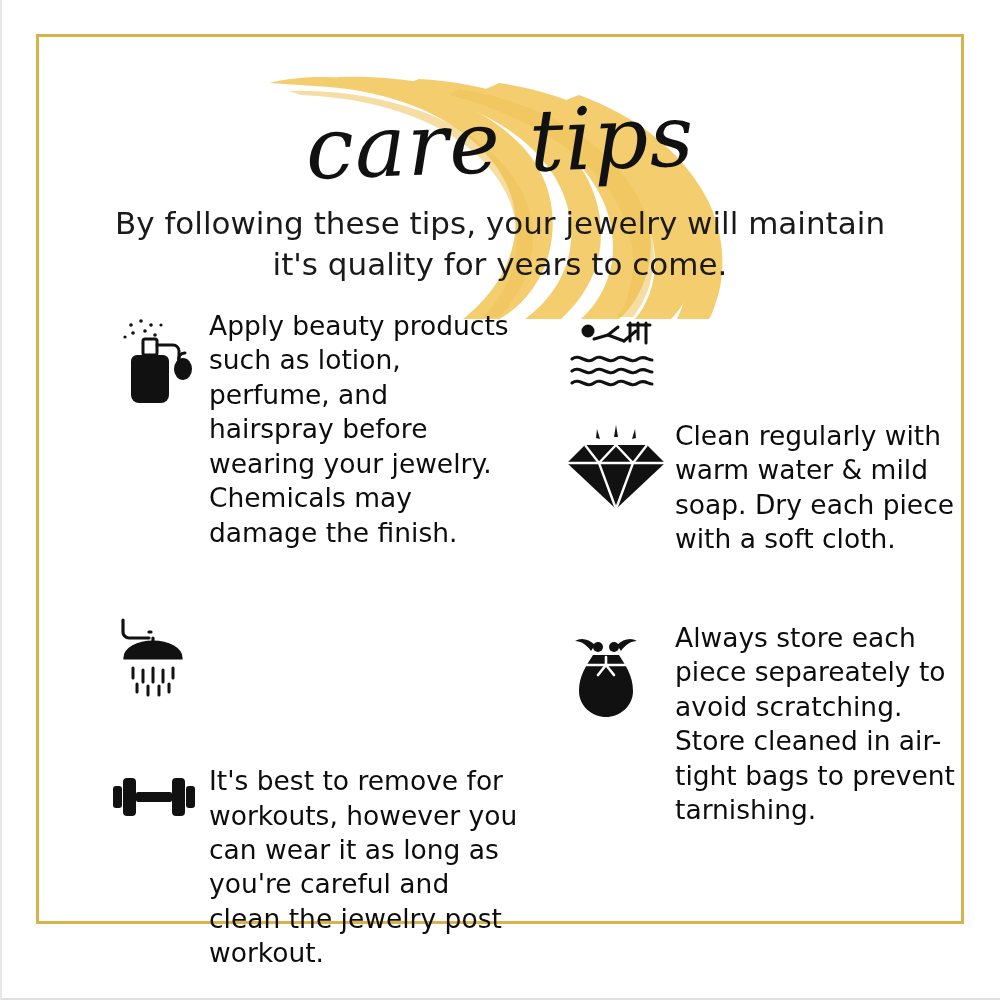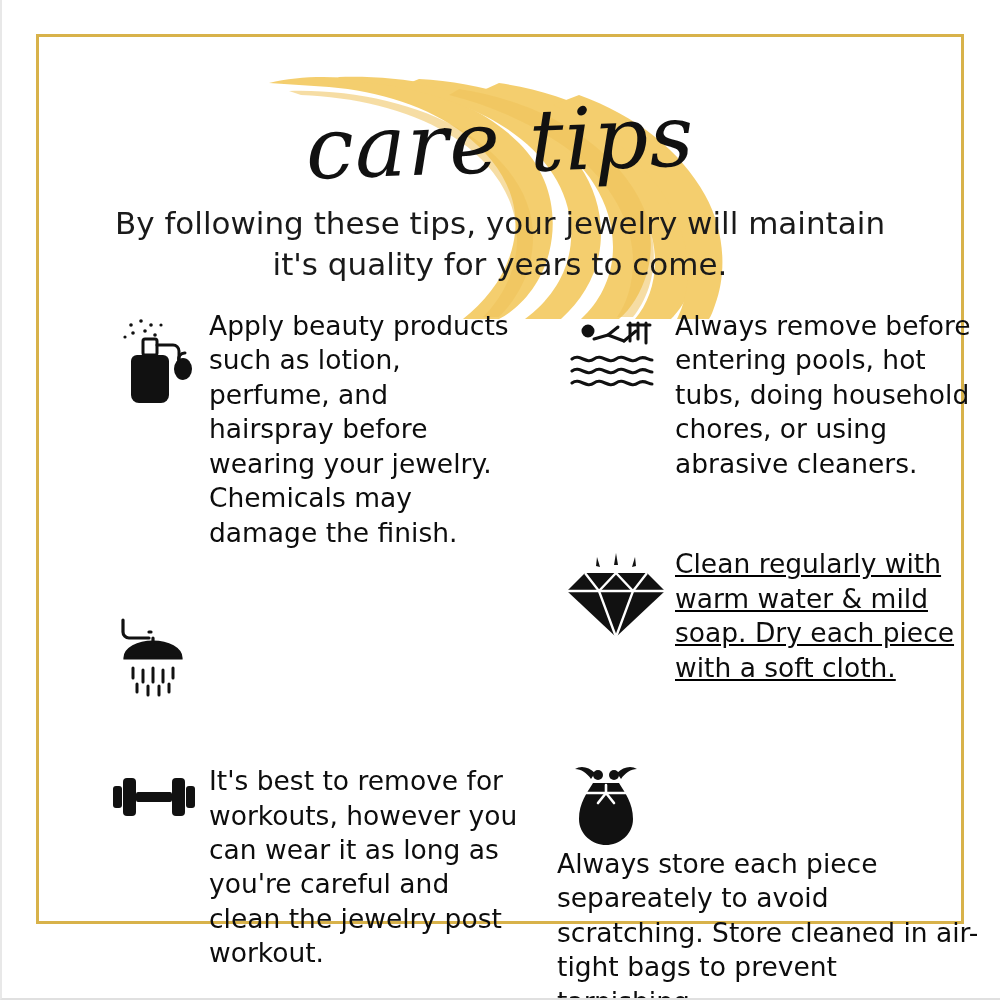--- a/index.html
+++ b/index.html
@@ -229,45 +229,44 @@
                 <path d="M38,20 l10,-8"></path>
                 <path d="M54,26 l12,-10"></path>
                 <path d="M60,8 v18 M68,8 v16 M76,8 v20"></path>
                 <path d="M58,10 h22"></path>
                 <path d="M2,44 c8,-6 14,6 22,0 c8,-6 14,6 22,0 c8,-6 14,6 22,0 c6,-4 10,1 14,1"></path>
                 <path d="M2,56 c8,-6 14,6 22,0 c8,-6 14,6 22,0 c8,-6 14,6 22,0 c6,-4 10,1 14,1"></path>
                 <path d="M2,68 c8,-6 14,6 22,0 c8,-6 14,6 22,0 c8,-6 14,6 22,0 c6,-4 10,1 14,1"></path>
               </g>
             </svg>
           </div>
-          <div class="tip-text">Always remove before entering pools, hot tubs, doing household chores, or using abrasive cleaners.</div>
-        </div>
-
-        <div class="tip" style="margin-top:36px;text-decoration:underline;">
+        </div>
+
+        <div class="tip" style="">
           <div class="tip-icon">
             <svg width="98" height="86" viewBox="0 0 98 86">
               <g fill="#111">
                 <path d="M18,20 h62 l18,18 -49,46 -49,-46 z"></path>
               </g>
               <g stroke="#fff" stroke-width="2.4" fill="none">
                 <path d="M0,38 h98"></path>
                 <path d="M18,20 L32,38 L49,84 L66,38 L80,20"></path>
                 <path d="M32,38 L49,20 L66,38"></path>
               </g>
               <g fill="#111">
                 <path d="M30,4 l3,10 -4,-1 z"></path>
                 <path d="M49,0 l2,12 -4,0 z"></path>
                 <path d="M68,4 l-3,10 4,-1 z"></path>
               </g>
             </svg>
           </div>
           <div class="tip-text">Clean regularly with warm water &amp; mild soap. Dry each piece with a soft cloth.</div>
         </div>
 
-        <div class="tip" style="margin-top:34px;flex-direction:column;">
+        <div class="tip" style="margin-top:34px;">
           <div class="tip-icon">
             <svg width="90" height="92" viewBox="0 0 90 92">
               <g fill="#111">
                 <path d="M22,28 c-6,10 -14,20 -14,36 c0,16 14,26 27,26 c13,0 27,-10 27,-26 c0,-16 -8,-26 -14,-36 z"></path>
                 <path d="M20,24 c-4,-6 -10,-10 -16,-10 c6,-4 14,-2 20,4 z"></path>
                 <path d="M50,24 c4,-6 10,-10 16,-10 c-6,-4 -14,-2 -20,4 z"></path>
                 <circle cx="27" cy="20" r="5"></circle>
                 <circle cx="43" cy="20" r="5"></circle>
               </g>
               <g stroke="#fff" stroke-width="2.6" fill="none" stroke-linecap="round">

